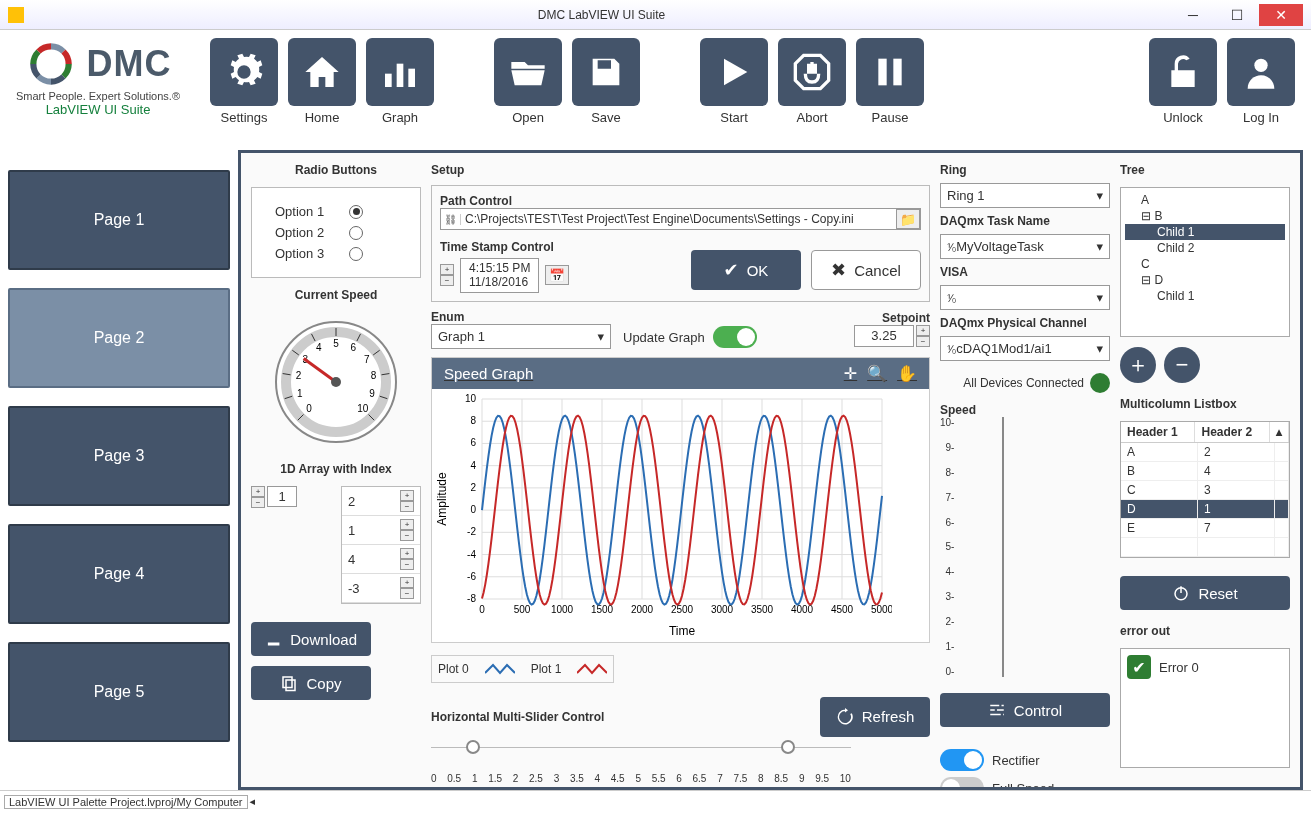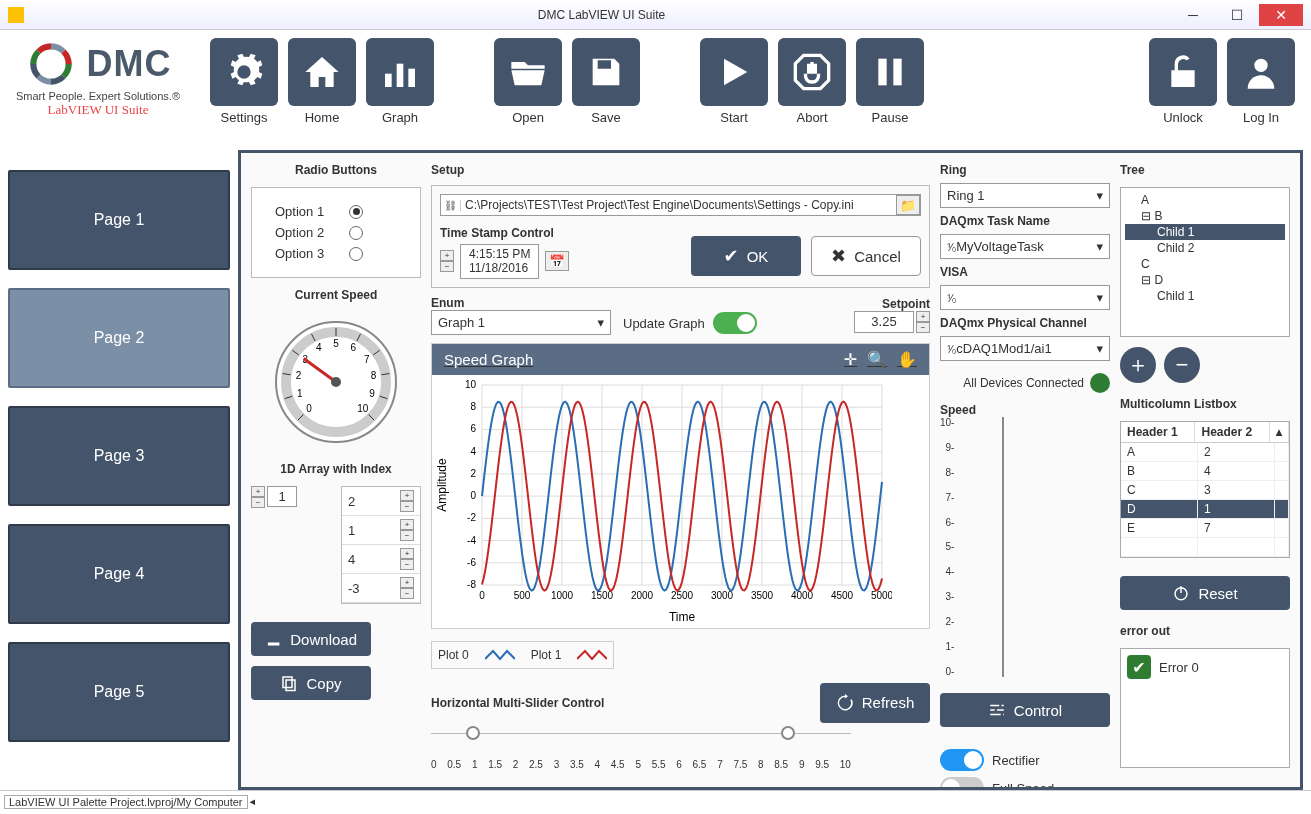--- a/index.html
+++ b/index.html
@@ -8,21 +8,21 @@
 .titlebar .ticon { width: 16px; height: 16px; background: #ffc107; margin-right: 8px; }
 .titlebar .ttitle { flex: 1; text-align: center; font-size: 12px; }
 .titlebar .tbtn { width: 44px; height: 22px; display: flex; align-items: center; justify-content: center; font-size: 14px; }
 .titlebar .tclose { background: #e04343; color: #fff; }
 .maintop { height: 120px; display: flex; align-items: flex-start; padding: 8px 16px 0 16px; gap: 10px; }
 .logo-area { display: flex; flex-direction: column; align-items: center; margin-right: 20px; }
 .logo-row { display: flex; align-items: center; gap: 10px; }
 .dmc-logo { width: 52px; height: 52px; }
 .dmc-text { font-size: 36px; font-weight: 700; color: #4b5a6a; letter-spacing: 1px; }
 .tagline { font-size: 11px; color: #444; }
-.suite-name { font-size: 13px; color: #ef4444; font-family: Liberation Serif, serif; }
+.suite-name { font-size: 13px; color: #15803d; }
 .tb-btn { display: flex; flex-direction: column; align-items: center; gap: 4px; }
 .tb-ico { width: 68px; height: 68px; background: #44546a; border-radius: 6px; display: flex; align-items: center; justify-content: center; color: #fff; }
 .tb-ico svg { width: 40px; height: 40px; fill: #fff; }
 .tb-lbl { font-size: 13px; color: #333; }
 .spacer { flex: 1; }
 .content { display: flex; height: 640px; padding: 0 8px 0 8px; gap: 8px; }
 .sidebar { width: 222px; display: flex; flex-direction: column; gap: 18px; padding-top: 20px; }
 .page-btn { height: 100px; background: #44546a; color: #fff; display: flex; align-items: center; justify-content: center; font-size: 16px; border-radius: 2px; cursor: pointer; border: 2px solid #2f3b4a; }
 .page-btn.active { background: #7b8fa6; border: 2px solid #5a6d84; }
 .main-panel { flex: 1; border: 3px solid #44546a; background: #fafafa; padding: 10px; display: flex; gap: 10px; overflow: hidden; }
@@ -329,20 +329,21 @@
           </svg>
         <span>Copy</span>
       </button>
     </div>
 
     <div class="col-b">
       <div class="grplabel">Setup</div>
       <div class="setup-box">
         <div style="display:flex;gap:20px">
           <div style="flex:1">
+            <div class="grplabel">Path Control</div>
             <div class="path-row">
               <div class="path-ico">⛓</div>
               <div class="path-txt">C:\Projects\TEST\Test Project\Test Engine\Documents\Settings - Copy.ini</div>
               <div class="folder-btn">📁</div>
             </div>
             <div class="row" style="margin-top:10px;align-items:flex-start;justify-content:space-between">
               <div>
                 <div class="grplabel">Time Stamp Control</div>
                 <div class="ts-row">
                   <div class="spin">

